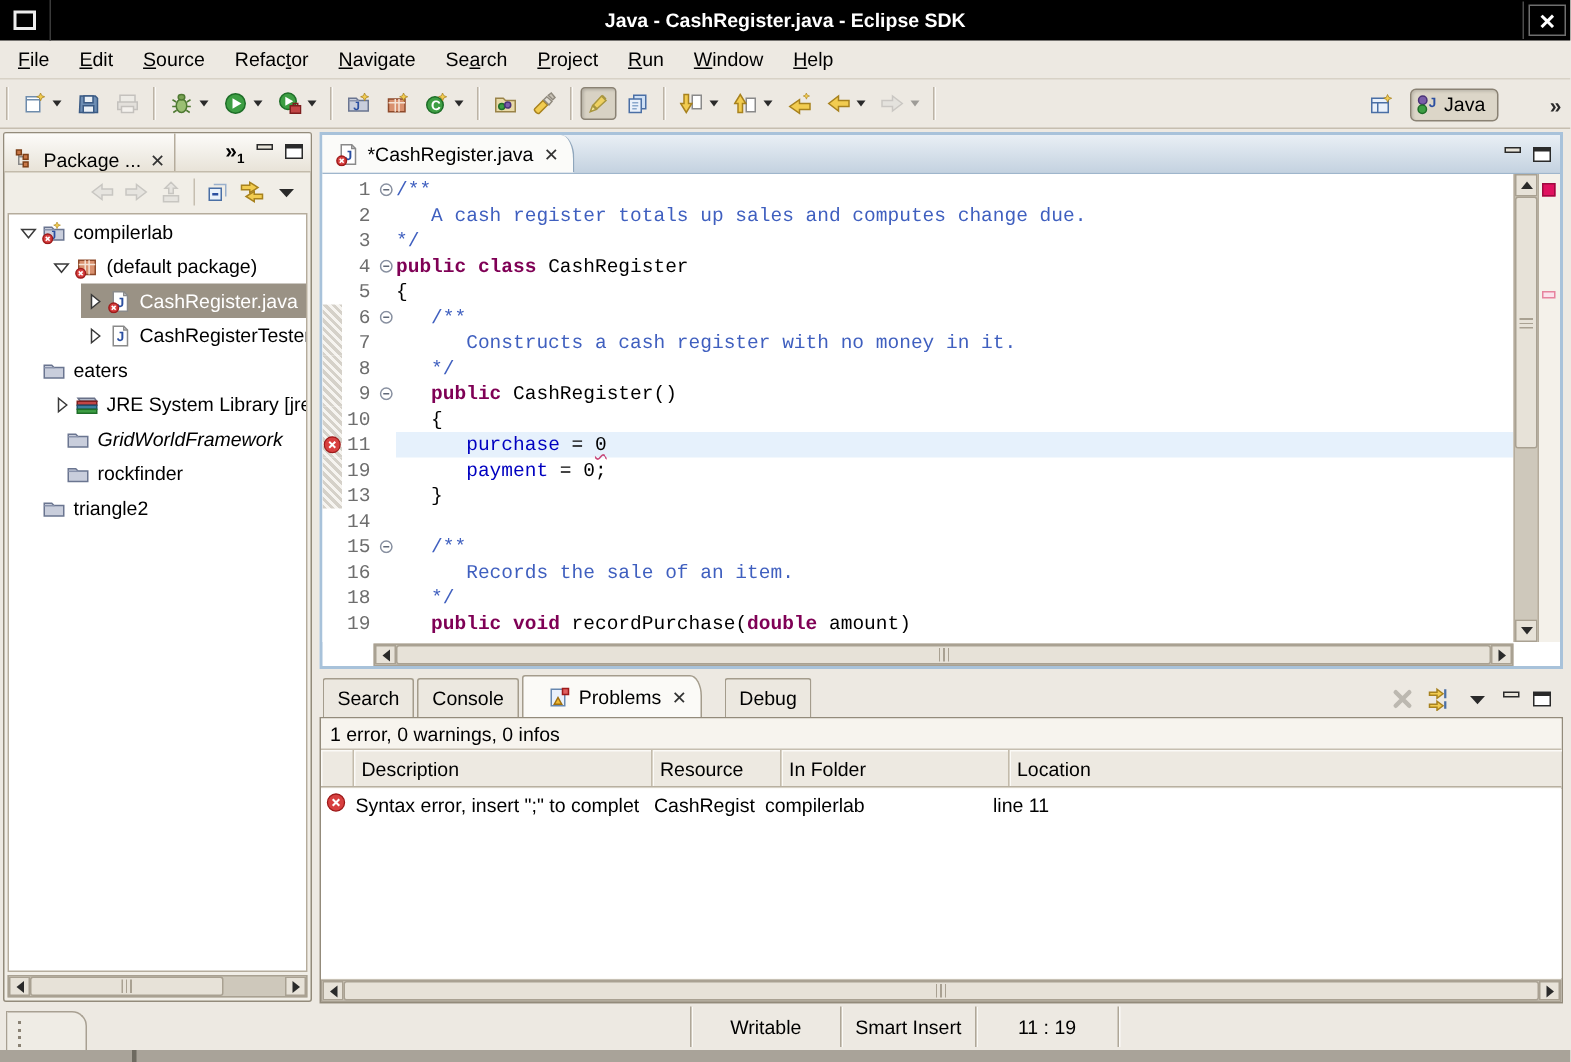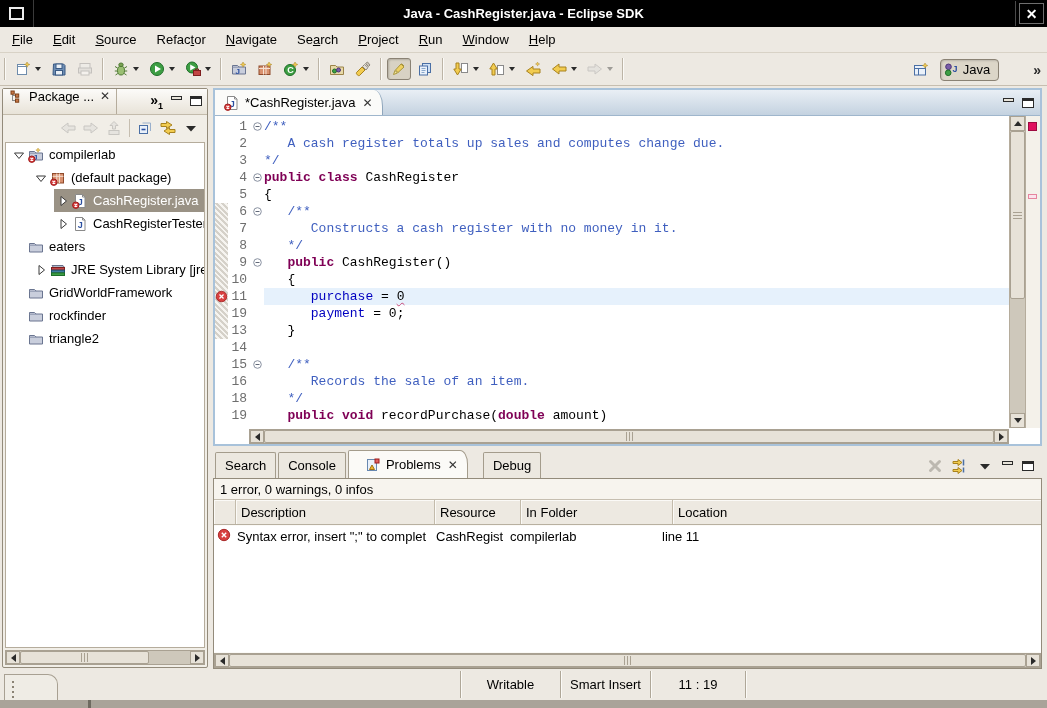--- a/index.html
+++ b/index.html
@@ -42,21 +42,21 @@
   .hsb .track { flex:1; position:relative; }
   .hsb .thumb { position:absolute; top:0; bottom:0; background:#E7E2D8; border:1px solid #A9A192; border-radius:2px; display:flex; }
   .grip { width:7px; height:9px; margin:auto; background:repeating-linear-gradient(90deg,#A9A192 0 1px,transparent 1px 3px); }
   .t-l { width:0;height:0;border:4px solid transparent;border-right:5px solid #2A2A2A;border-left:0; }
   .t-r { width:0;height:0;border:4px solid transparent;border-left:5px solid #2A2A2A;border-right:0; }
   .t-u { width:0;height:0;border:4px solid transparent;border-bottom:5px solid #2A2A2A;border-top:0; }
   .t-d { width:0;height:0;border:4px solid transparent;border-top:5px solid #2A2A2A;border-bottom:0; }
   
   .explorer { position:absolute; left:2px; top:88px; width:206px; height:580px; border:1px solid #938B7B; border-radius:2px; background:#F1EEE7; }
   .view-tabbar { height:26px; display:flex; align-items:center; background:linear-gradient(#FCFBF9,#E8E3D8); border-bottom:1px solid #C3BBAB; }
-  .view-tab { display:flex; align-items:flex-start; gap:4px; padding:0 6px; height:100%; border-right:1px solid #B5AC9C; }
+  .view-tab { display:flex; align-items:flex-end; gap:4px; padding:0 6px; height:100%; border-right:1px solid #B5AC9C; }
   .tab-close { font-size:12px; color:#333; margin-left:2px; }
   .vt-extra { margin-left:auto; display:flex; align-items:center; gap:8px; padding-right:5px; }
   .more-chev { font-weight:bold; font-size:14px; }
   .more-chev sub { font-size:9px; }
   .mm-min { width:11px; height:4px; border:1px solid #2A2A2A; background:#E8E4DA; margin-top:-6px; }
   .mm-max { width:12px; height:10px; border:1px solid #2A2A2A; border-top:3px solid #2A2A2A; background:#FFF; }
   .view-toolbar { height:25px; display:flex; align-items:center; justify-content:flex-end; gap:7px; padding-right:8px; }
   .vtb-btn { display:flex; align-items:center; }
   .vtb-btn.disabled { opacity:.45; filter:grayscale(85%); }
   .vtb-sep { width:1px; height:18px; background:#C6BEB0; }
@@ -527,33 +527,33 @@
                 <svg width="16" height="16" viewBox="0 0 16 16" fill="none" stroke-width="1">
                   <path d="M2 3.5h11l1.5 2H3.5z" fill="#B0B8C8" stroke="#687088"></path>
                   <rect x="1.5" y="5.5" width="13" height="2.6" fill="#C24545" stroke="#7E1E1E"></rect>
                   <rect x="1.5" y="8.2" width="13" height="2.6" fill="#3D7EA0" stroke="#1E5070"></rect>
                   <rect x="1.5" y="10.9" width="13" height="2.6" fill="#3D9E43" stroke="#1E6E28"></rect>
                 </svg>
               </span>
               <span>JRE System Library [jre</span>
             </span>
           </div>
-          <div class="tree-row" style="padding-left: 4px;">
+          <div class="tree-row" style="padding-left: 20px; font-style: italic;">
             <span class="tr-inner">
               <span class="expander"></span>
               <span class="tree-icon">
                 <svg width="16" height="16" viewBox="0 0 16 16" fill="none" stroke-width="1">
                   <path d="M1.5 4.5h5l1.5 1.5h6.5V13h-13z" fill="#C9CEDC" stroke="#6A7590"></path>
                   <path d="M1.5 6.2h6.8" stroke="#8A93AC"></path>
                 </svg>
               </span>
               <span>GridWorldFramework</span>
             </span>
           </div>
-          <div class="tree-row" style="padding-left: 4px;">
+          <div class="tree-row" style="padding-left: 20px;">
             <span class="tr-inner">
               <span class="expander"></span>
               <span class="tree-icon">
                 <svg width="16" height="16" viewBox="0 0 16 16" fill="none" stroke-width="1">
                   <path d="M1.5 4.5h5l1.5 1.5h6.5V13h-13z" fill="#C9CEDC" stroke="#6A7590"></path>
                   <path d="M1.5 6.2h6.8" stroke="#8A93AC"></path>
                 </svg>
               </span>
               <span>rockfinder</span>
             </span>

